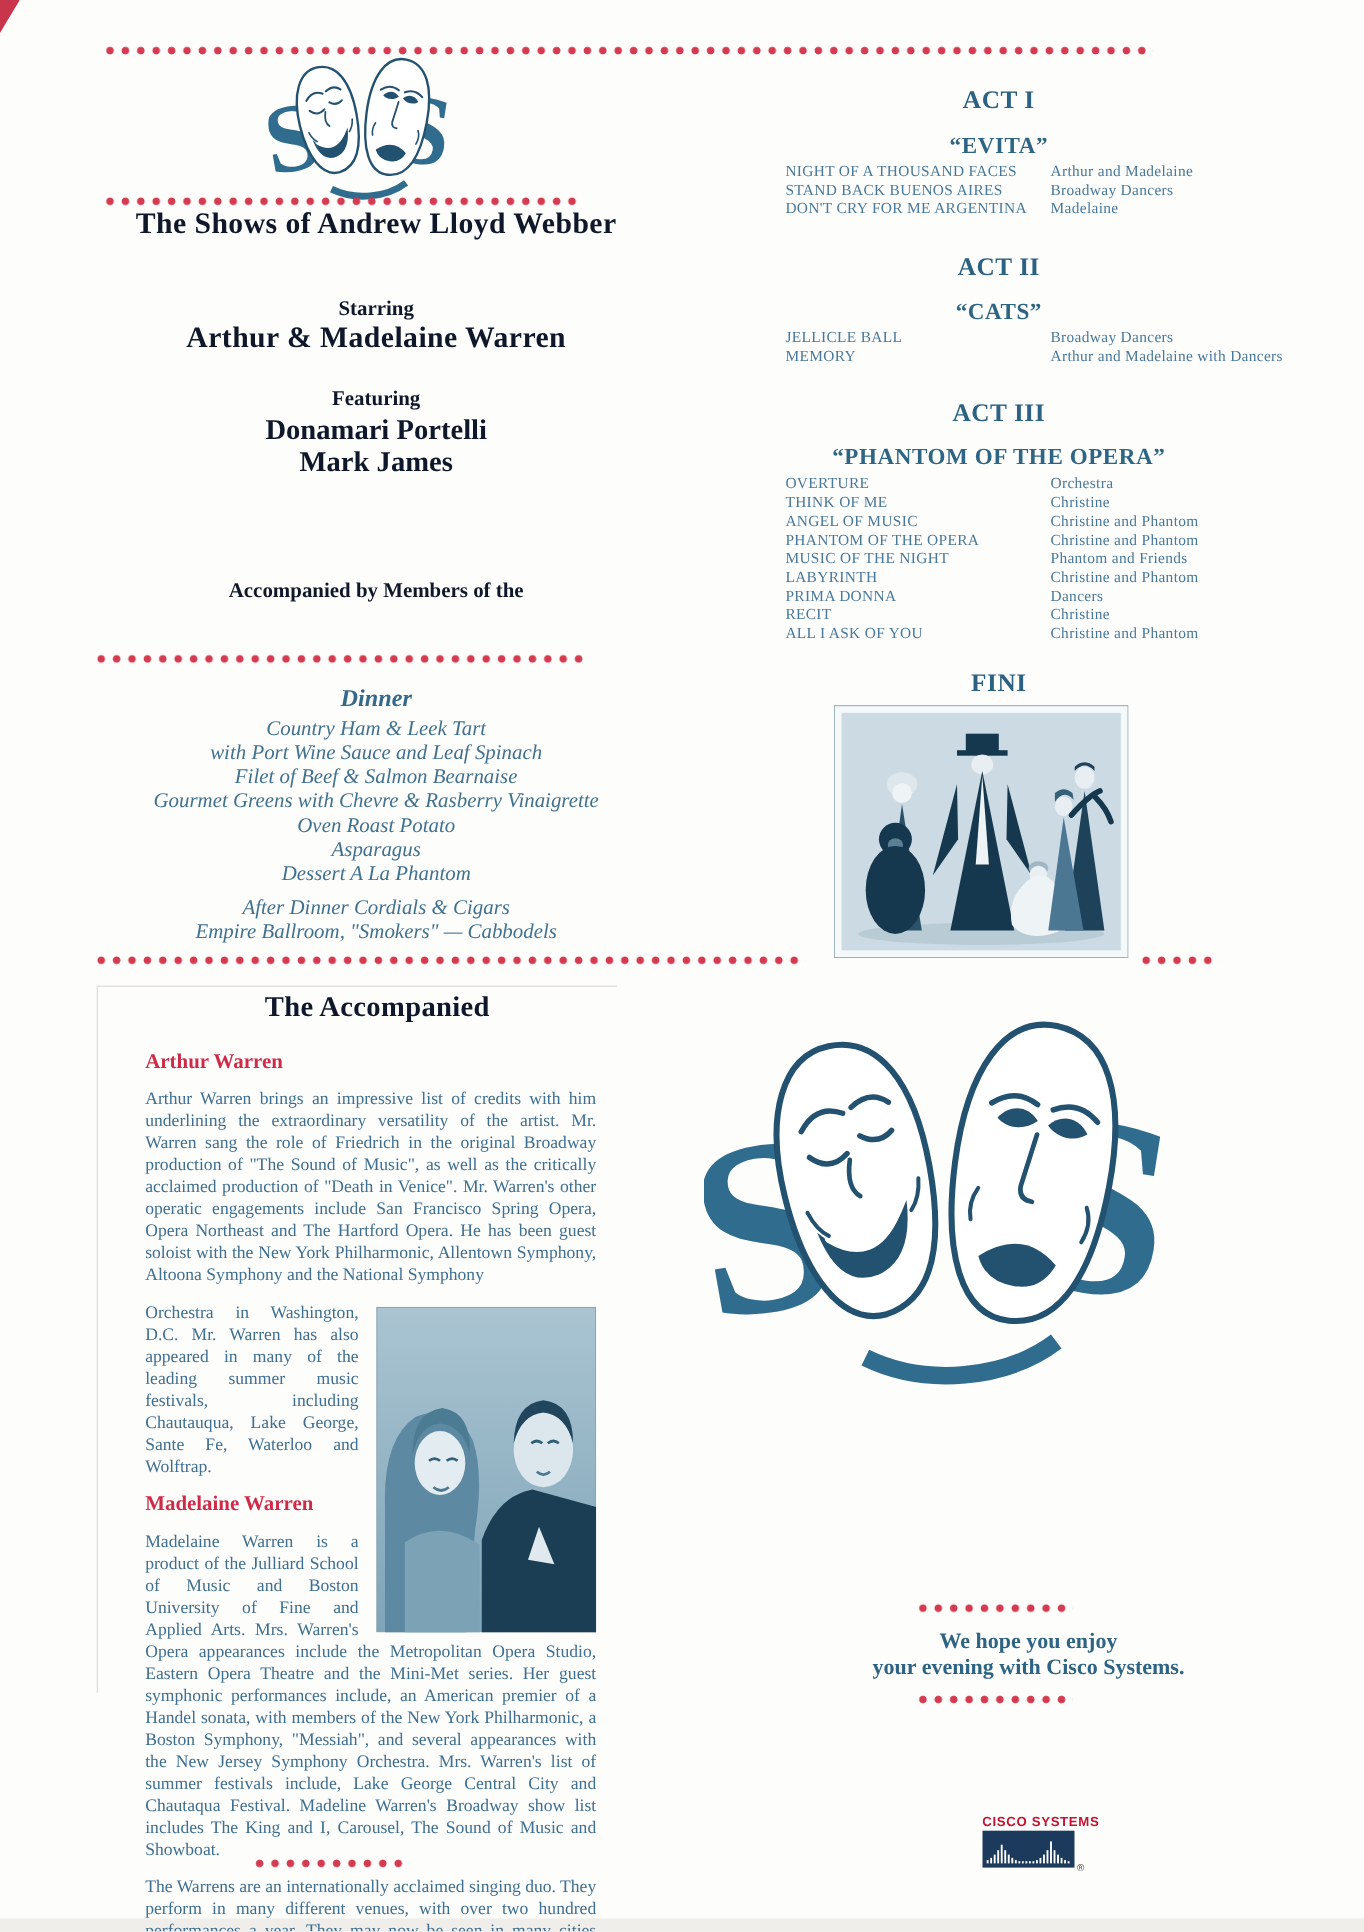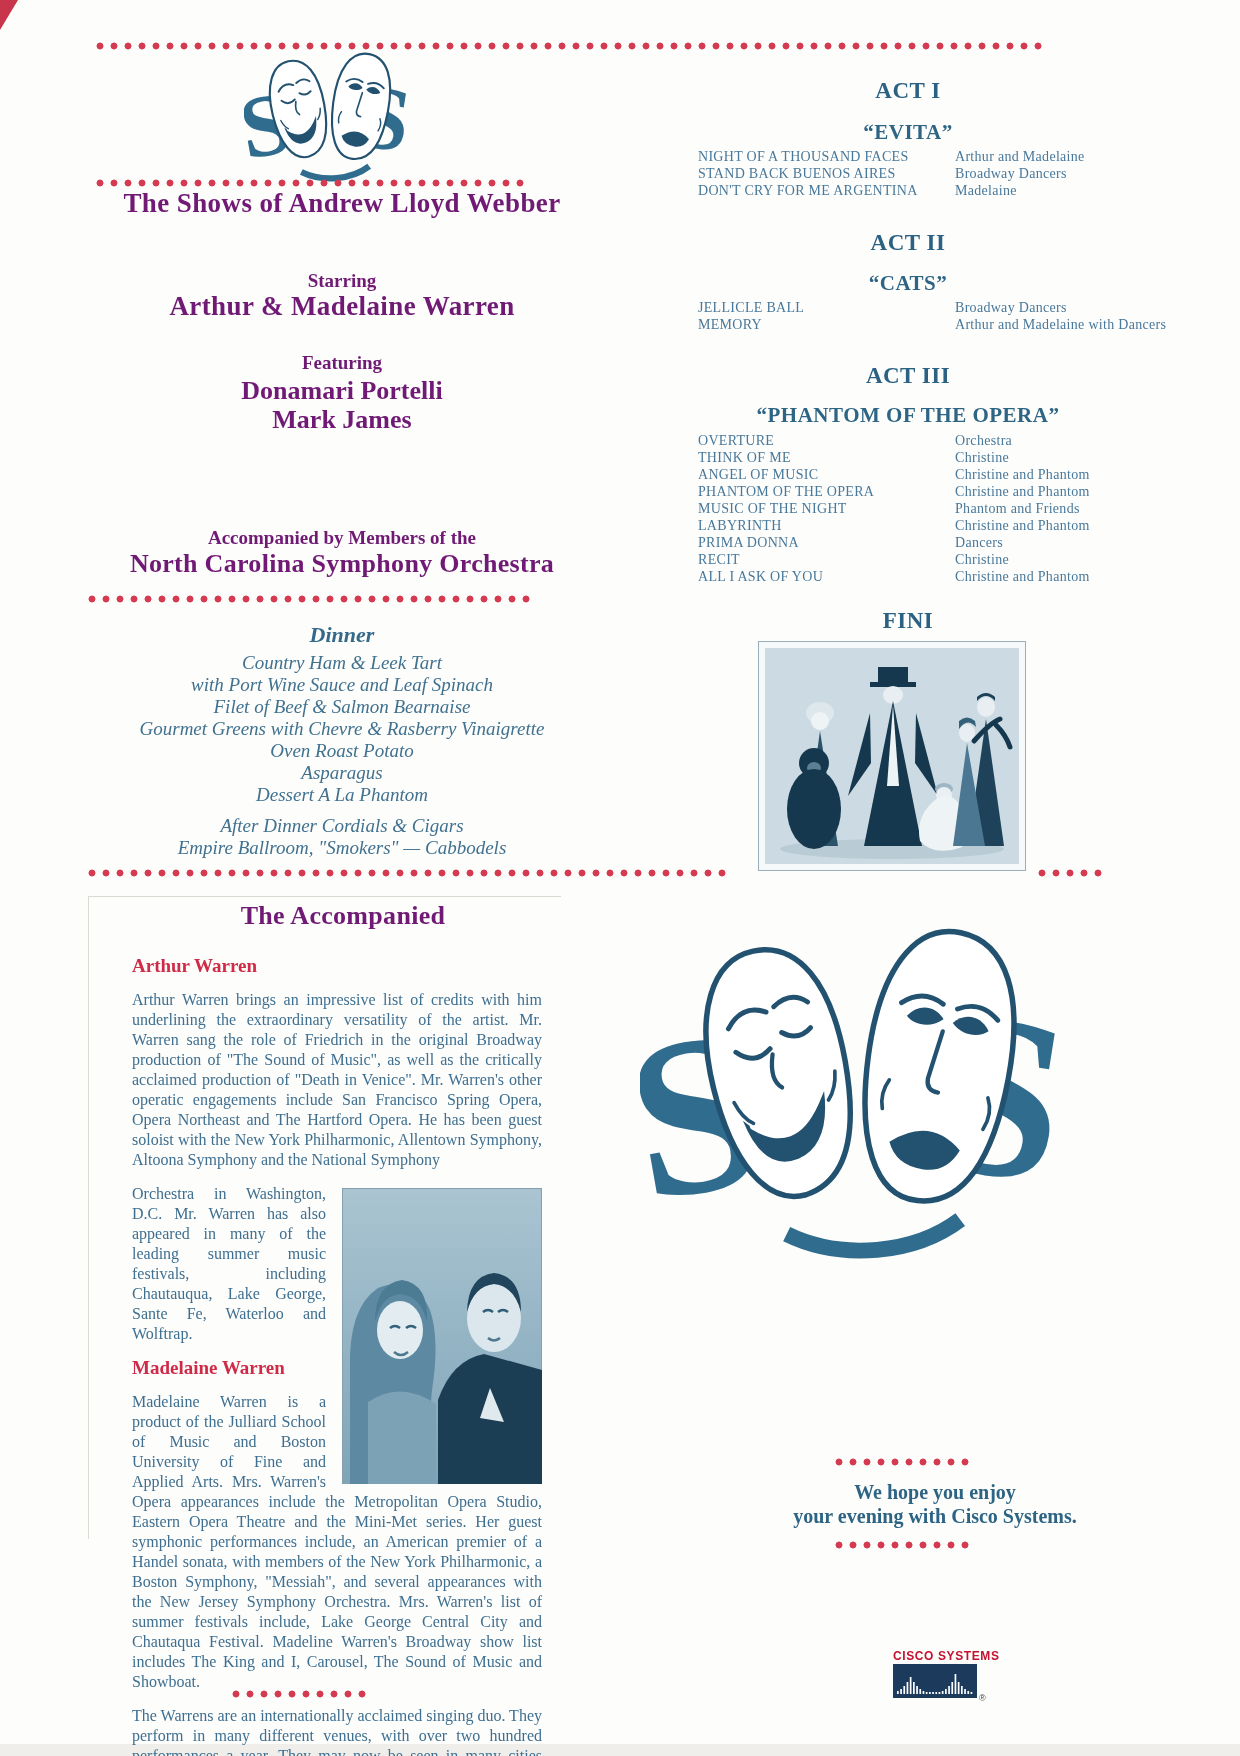--- a/index.html
+++ b/index.html
@@ -4,31 +4,31 @@
 <style>
   html,body{margin:0;padding:0;background:#e9e7e3;}
   .page{position:relative;width:1240px;height:1756px;margin:0 auto;background:#fdfdfc;overflow:hidden;
         font-family:"Liberation Serif", serif;color:#3e6f90;}
   
   .dots{position:absolute;height:8px;
         background-image:radial-gradient(circle at 4px 4px,#d43a50 3.1px,rgba(0,0,0,0) 3.8px);
         background-size:14px 8px;background-repeat:repeat-x;}
   
   .cblock{position:absolute;text-align:center;}
-  .ink{color:#701a75;}
+  .ink{color:#0f172a;}
   .hd-lg{font-size:27px;font-weight:bold;letter-spacing:.4px;}
   .hd-md{font-size:26px;font-weight:bold;letter-spacing:.3px;}
   .hd-sm{font-size:19px;font-weight:bold;}
   .names{font-size:26px;font-weight:bold;line-height:29px;}
   .menu-h{font-size:22px;font-weight:bold;font-style:italic;}
   .menu{font-size:19px;font-style:italic;line-height:22px;color:#40718f;}
   .act-h{position:absolute;left:668px;width:480px;text-align:center;font-size:23px;font-weight:bold;color:#2b6183;letter-spacing:.5px;}
   .show-h{position:absolute;left:668px;width:480px;text-align:center;font-size:21px;font-weight:bold;color:#2e6585;letter-spacing:.5px;}
   .song-row{position:absolute;left:698px;width:430px;font-size:14px;color:#48789a;letter-spacing:.3px;}
-  .song-row .s-title{position:absolute;left:0;white-space:nowrap;}
+  .song-row .s-title{position:absolute;left:16px;white-space:nowrap;}
   .song-row .s-perf{position:absolute;left:257px;white-space:nowrap;}
   
   .perf-box{position:absolute;left:88px;top:896px;width:472px;height:642px;
             border-left:1px solid #ddd9d3;border-top:1px solid #ddd9d3;}
   .bio{position:absolute;left:132px;top:956px;width:410px;font-size:16px;line-height:20px;color:#3e6f90;}
   .bio h3{font-size:19px;font-weight:bold;color:#cf2b48;margin:0 0 14px 0;}
   .bio h3.second{margin-top:4px;}
   .bio p{margin:0 0 14px 0;text-align:justify;}
   .bio .photo{float:right;width:200px;height:296px;margin:4px 0 8px 16px;}
   
@@ -100,21 +100,20 @@
   <div class="cblock ink hd-sm" style="left:107px;top:270px;width:470px;">Starring</div>
   <div class="cblock ink hd-lg" style="left:107px;top:291px;width:470px;">Arthur &amp; Madelaine Warren</div>
 
   <div class="cblock ink hd-sm" style="left:107px;top:352px;width:470px;">Featuring</div>
   <div class="cblock ink names" style="left:107px;top:376px;width:470px;">
     <div>Donamari Portelli</div>
     <div>Mark James</div>
   </div>
 
   <div class="cblock ink hd-sm" style="left:107px;top:527px;width:470px;">Accompanied by Members of the</div>
-  <div class="cblock ink hd-md" style="left:107px;top:549px;width:470px;">North Carolina Symphony Orchestra</div>
 
   <div class="dots" style="left:88px;top:595px;width:442px;"></div>
 
   <div class="cblock menu-h" style="left:107px;top:622px;width:470px;color:#35698a;">Dinner</div>
   <div class="cblock menu" style="left:87px;top:652px;width:510px;">
     <div>Country Ham &amp; Leek Tart</div>
     <div>with Port Wine Sauce and Leaf Spinach</div>
     <div>Filet of Beef &amp; Salmon Bearnaise</div>
     <div>Gourmet Greens with Chevre &amp; Rasberry Vinaigrette</div>
     <div>Oven Roast Potato</div>

